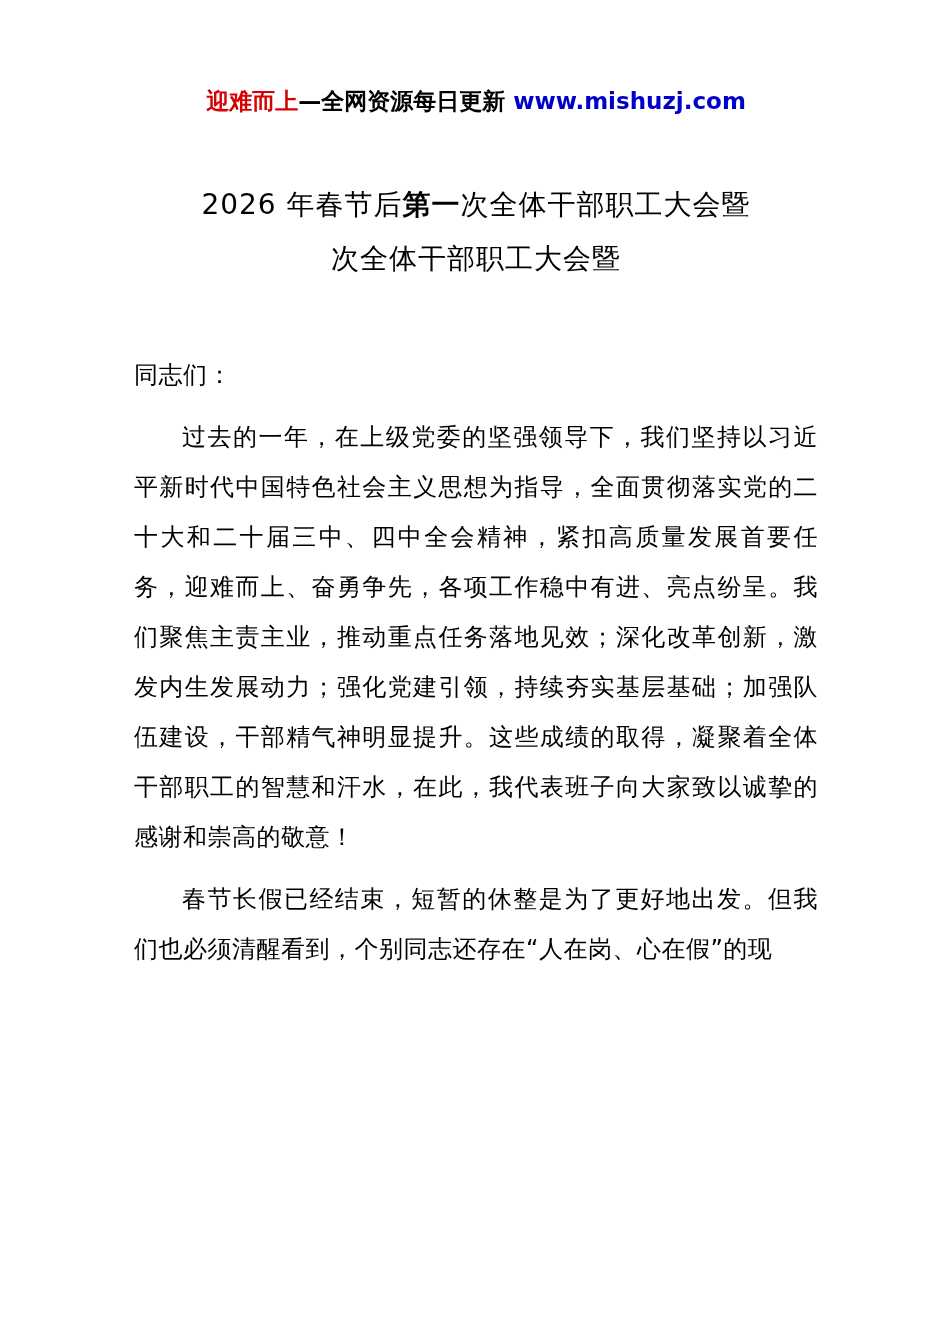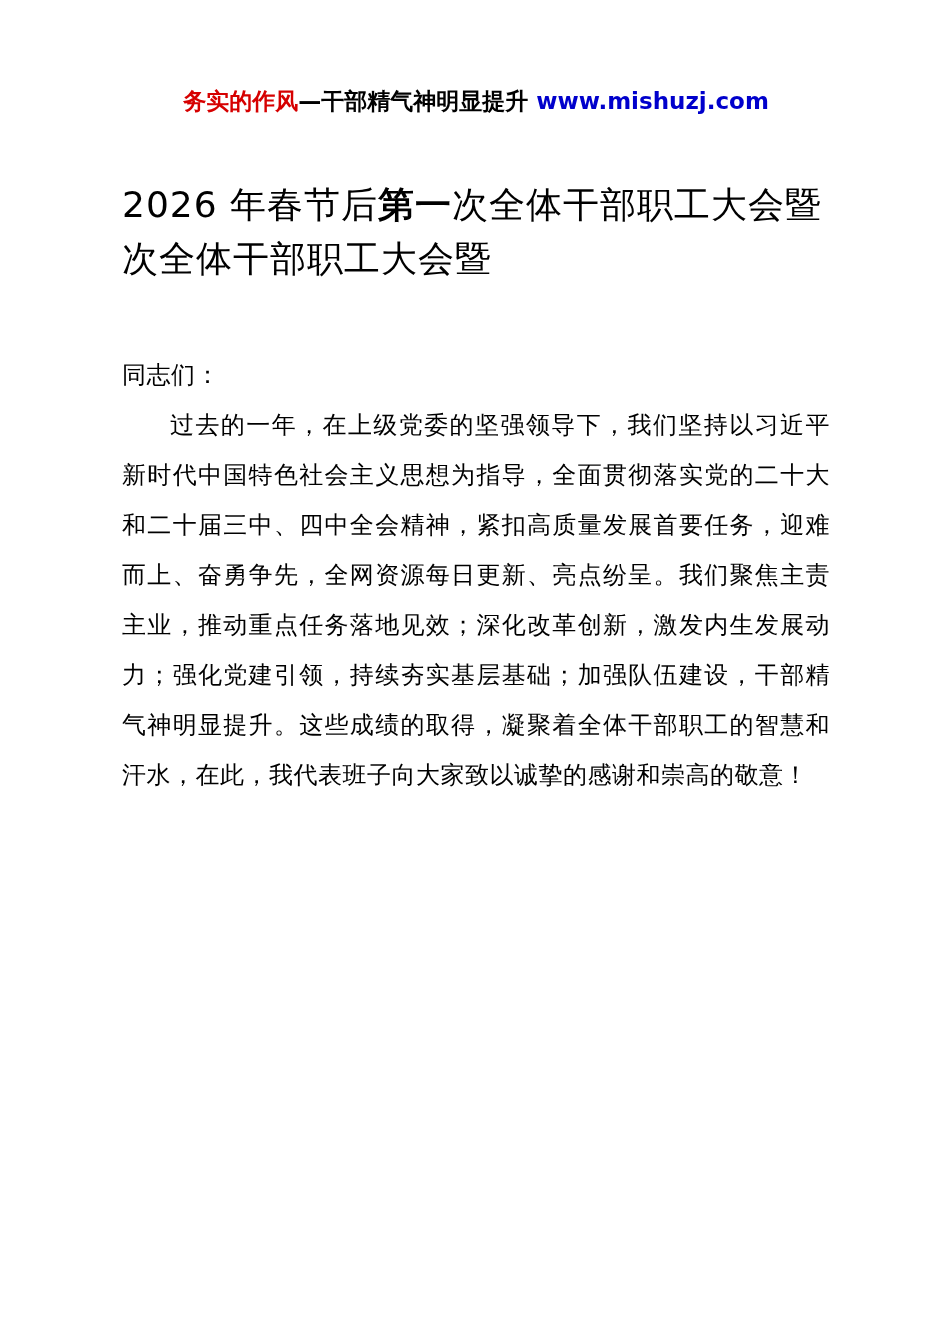--- a/index.html
+++ b/index.html
@@ -30,51 +30,53 @@
   .site-header .brand { color: var(--brand-red, #d60000); }
   .site-header .tagline { color: var(--text-color, #000000); }
   .site-header .url {
     color: var(--link-blue, #0000cc);
     text-decoration: none;
     cursor: pointer;
   }
   
   .doc-title {
     margin: 62px 0 0 0;
-    font-size: 36px;
+    text-align: center;
+    font-size: 28px;
     font-weight: 500;
     line-height: 54px;
     letter-spacing: 1px;
   }
   .doc-title b { font-weight: 900; }
   .tline { display: block; }
   
   .doc-body {
     margin-top: 64px;
     font-size: 24px;
     line-height: 50px;
     text-align: justify;
     letter-spacing: 0.5px;
   }
-  .doc-body p { margin: 0; }
+  .doc-body p { margin: 12px; }
   .doc-body p.para { text-indent: 2em; }
   .doc-body b { font-weight: 900; }
 </style>
 </head>
 <body>
 
 <div class="page">
 
   <div class="site-header">
-    <span class="brand">务实的作风</span><span class="tagline">—干部精气神明显提升 </span><a class="url">www.mishuzj.com</a>
+    <span class="brand">迎难而上</span><span class="tagline">—全网资源每日更新 </span><a class="url">www.mishuzj.com</a>
   </div>
 
   <h1 class="doc-title">
     <span class="tline"><span>2026 年春节后</span><b>第一</b><span>次全体干部职工大会暨</span></span>
     <span class="tline">次全体干部职工大会暨</span>
   </h1>
 
   <div class="doc-body">
     <p class="salutation">同志们：</p>
-    <p class="para">过去的一年，在上级党委的坚强领导下，我们坚持以习近平新时代中国特色社会主义思想为指导，全面贯彻落实党的二十大和二十届三中、四中全会精神，紧扣高质量发展首要任务，迎难而上、奋勇争先，全网资源每日更新、亮点纷呈。我们聚焦主责主业，推动重点任务落地见效；深化改革创新，激发内生发展动力；强化党建引领，持续夯实基层基础；加强队伍建设，干部精气神明显提升。这些成绩的取得，凝聚着全体干部职工的智慧和汗水，在此，我代表班子向大家致以诚挚的感谢和崇高的敬意！</p>
+    <p class="para">过去的一年，在上级党委的坚强领导下，我们坚持以习近平新时代中国特色社会主义思想为指导，全面贯彻落实党的二十大和二十届三中、四中全会精神，紧扣高质量发展首要任务，迎难而上、奋勇争先，各项工作稳中有进、亮点纷呈。我们聚焦主责主业，推动重点任务落地见效；深化改革创新，激发内生发展动力；强化党建引领，持续夯实基层基础；加强队伍建设，干部精气神明显提升。这些成绩的取得，凝聚着全体干部职工的智慧和汗水，在此，我代表班子向大家致以诚挚的感谢和崇高的敬意！</p>
+    <p class="para">春节长假已经结束，短暂的休整是为了更好地出发。但我们也必须清醒看到，个别同志还存在“人在岗、心在假”的现</p>
   </div>
 
 </div>
 
 </body></html>

